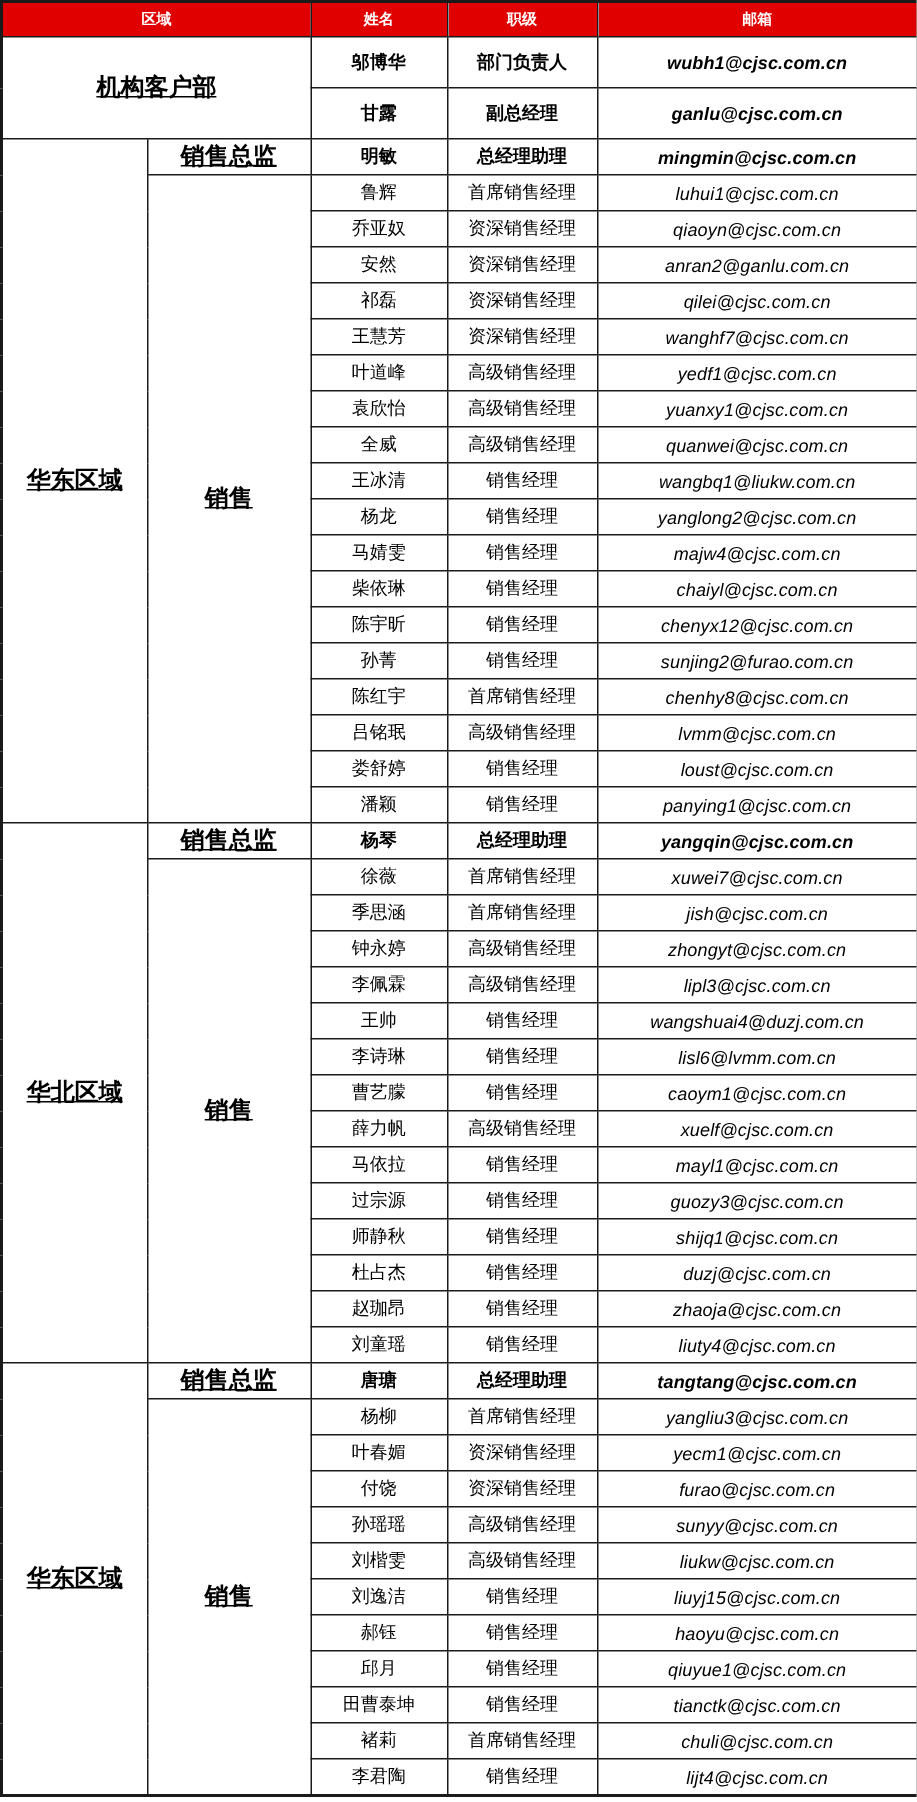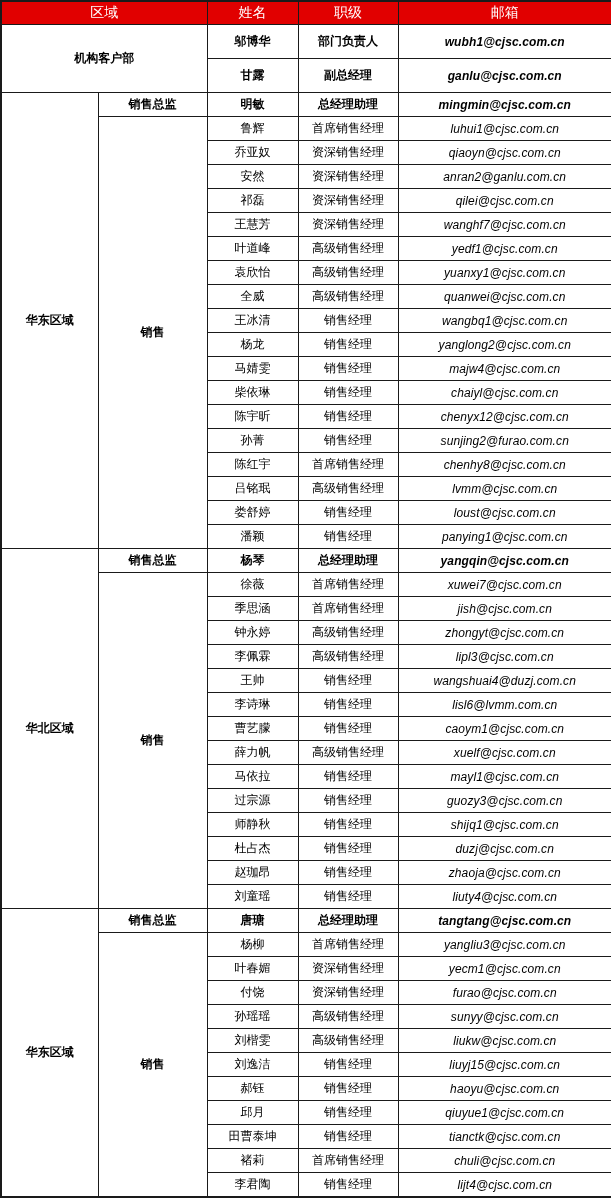--- a/index.html
+++ b/index.html
@@ -5,24 +5,24 @@
   :root{
     --header-bg:#E10000;
     --header-text:#FFFFFF;
     --border:#1a1a1a;
   }
   html,body{margin:0;padding:0;background:#fff;}
   body{font-family:"Liberation Sans","DejaVu Sans",sans-serif;color:#000;}
   .wrap{width:611px;}
   table{border-collapse:collapse;width:611px;table-layout:fixed;border:2px solid var(--border);}
   th,td{border:1px solid var(--border);text-align:center;vertical-align:middle;padding:0 2px;overflow:hidden;white-space:nowrap;}
-  thead th{background:var(--header-bg);color:var(--header-text);font-size:14px;font-weight:normal;height:22px;}
+  thead th{background:var(--header-bg);color:var(--header-text);font-size:10px;font-weight:bold;height:22px;}
   tbody td{font-size:12px;height:23px;}
   tr.tall-row td{height:33px;}
-  .region-cell,.group-cell{font-weight:bold;font-size:12px;}
+  .region-cell,.group-cell{font-weight:bold;font-size:16px;text-decoration:underline;}
   .bold-row td{font-weight:bold;margin-left:36px;}
   .email-cell{font-size:12px;letter-spacing:0.1px;font-style:italic;}
 </style>
 </head>
 <body>
 
 <div class="wrap">
   <table>
     <colgroup>
       <col style="width:97px">
@@ -95,21 +95,21 @@
           <td class="email-cell">yuanxy1@cjsc.com.cn</td>
         </tr>
         <tr>
           <td class="name-cell">全威</td>
           <td class="rank-cell">高级销售经理</td>
           <td class="email-cell">quanwei@cjsc.com.cn</td>
         </tr>
         <tr>
           <td class="name-cell">王冰清</td>
           <td class="rank-cell">销售经理</td>
-          <td class="email-cell">wangbq1@cjsc.com.cn</td>
+          <td class="email-cell">wangbq1@liukw.com.cn</td>
         </tr>
         <tr>
           <td class="name-cell">杨龙</td>
           <td class="rank-cell">销售经理</td>
           <td class="email-cell">yanglong2@cjsc.com.cn</td>
         </tr>
         <tr>
           <td class="name-cell">马婧雯</td>
           <td class="rank-cell">销售经理</td>
           <td class="email-cell">majw4@cjsc.com.cn</td>

